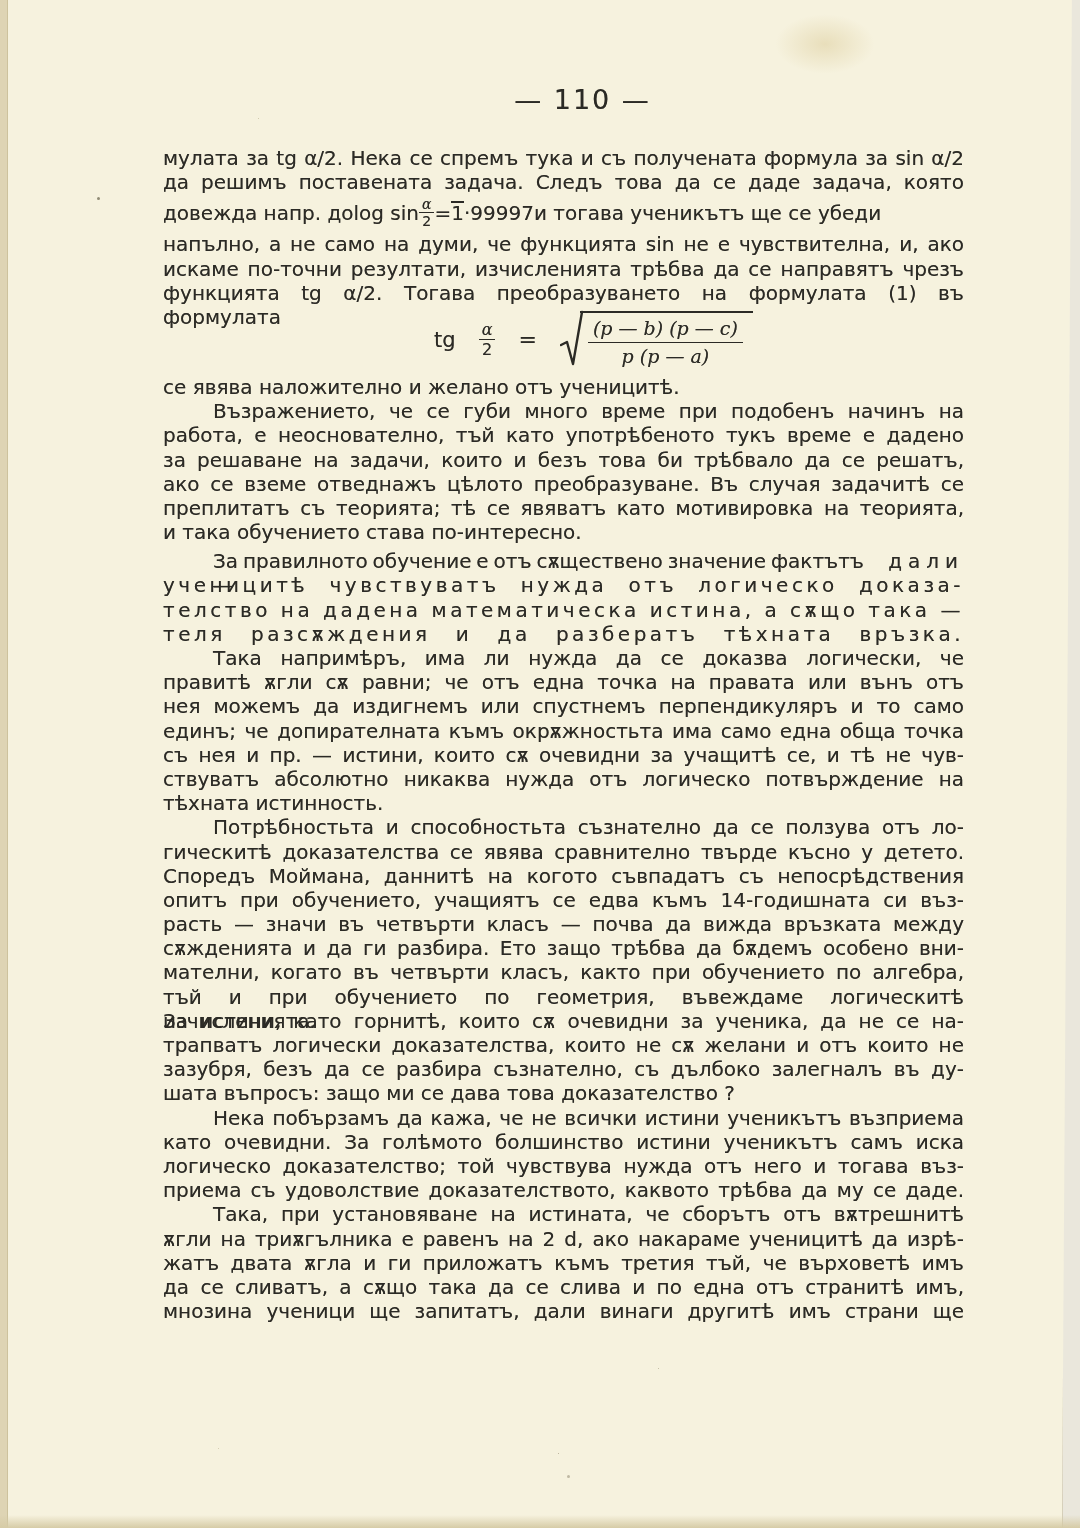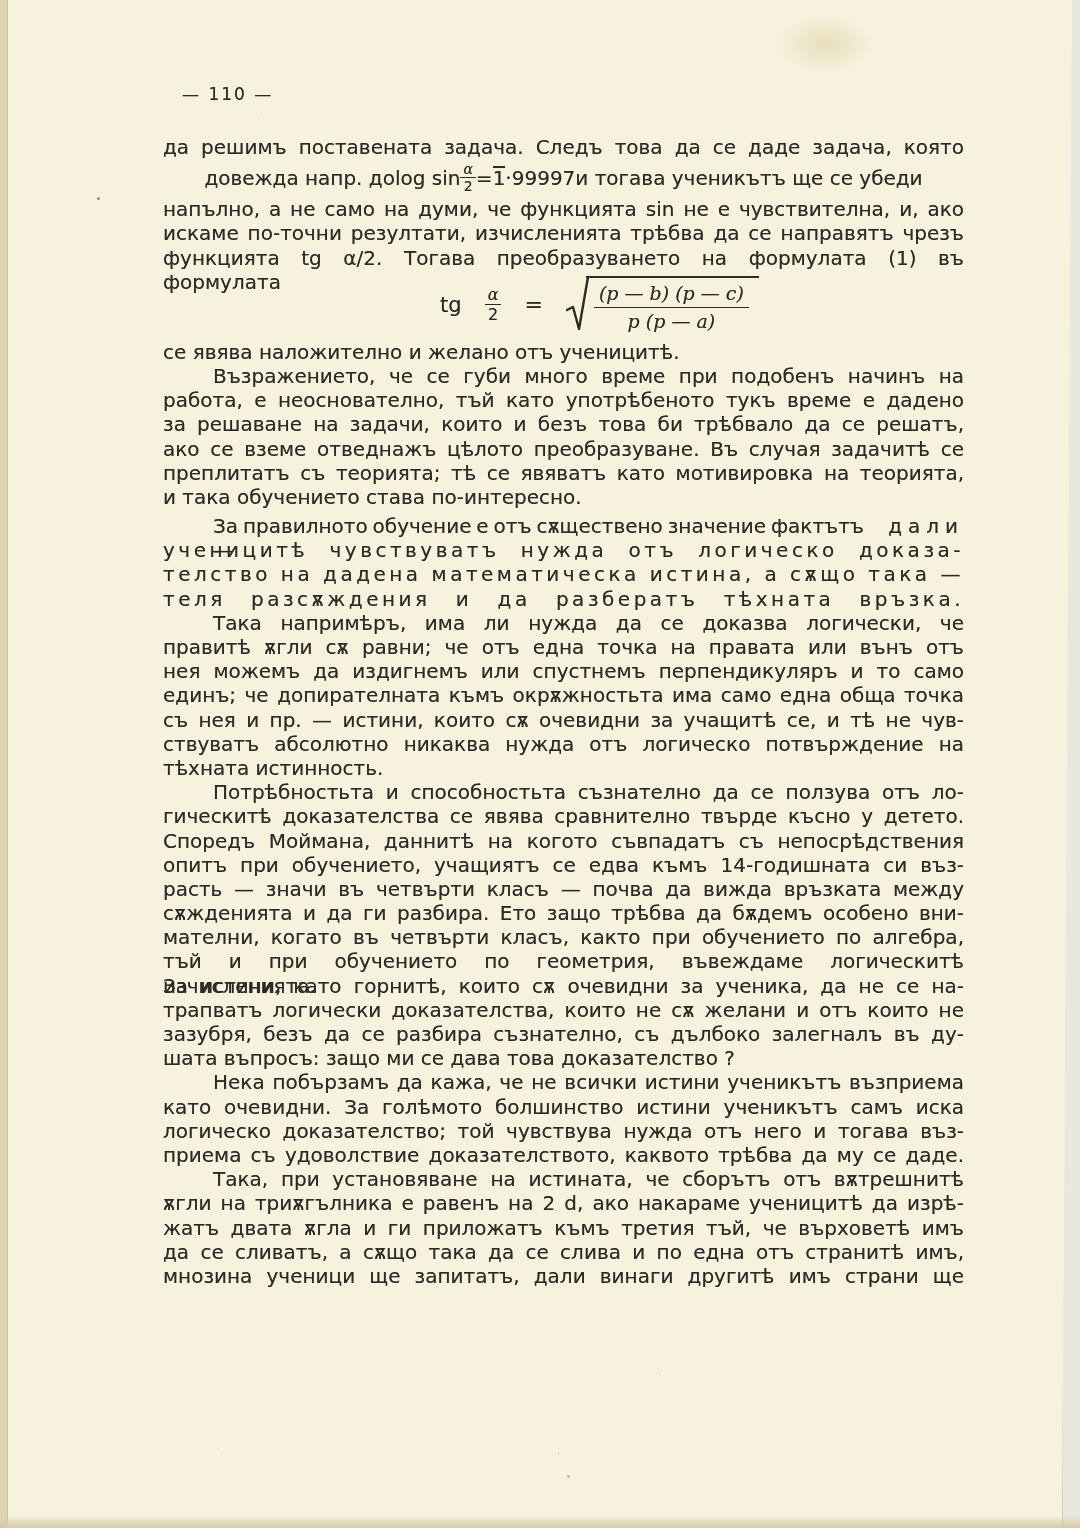--- a/index.html
+++ b/index.html
@@ -27,44 +27,44 @@
     background:rgba(90,84,62,.65);
     box-shadow:160px -80px 0 -1px rgba(150,140,100,.5),
       460px 1255px 0 -1px rgba(110,100,75,.55),
       120px 1250px 0 -1px rgba(150,140,100,.45),
       560px 1170px 0 -1px rgba(120,110,80,.5),
       470px 1278px 0 0 rgba(110,100,75,.4),
       860px 490px 0 -1px rgba(150,140,100,.45),
       250px 950px 0 -1px rgba(150,140,100,.4);}
   
   .col{position:absolute;left:163px;top:84px;width:801px;}
-  .pagenum{position:relative;left:19px;text-align:left;
-    font-size:17px;letter-spacing:2px;margin:0 0 31px 0;}
+  .pagenum{position:relative;left:19px;text-align:center;
+    font-size:27px;letter-spacing:2px;margin:0 0 31px 0;}
   .ln{font-size:20px;line-height:24.2px;height:24.2px;
     text-align:justify;text-align-last:justify;white-space:normal;}
   .nj{text-align:center;text-align-last:left;}
   .ind{text-indent:50px;}
   .sp{letter-spacing:3.5px;}
   .gap6{margin-top:5px;}
   
   .lead-line{display:flex;justify-content:center;align-items:baseline;
     font-size:20px;line-height:24.2px;height:24.2px;}
   .lead-line .lead{word-spacing:-1.5px;padding-left:50px;}
   .lead-line .emph{letter-spacing:6px;}
   
-  .fline{display:flex;justify-content:center;align-items:center;
+  .fline{display:flex;justify-content:flex-start;align-items:center;
     font-size:20px;height:31px;margin:3px 0 4px;}
   .fr{display:inline-block;vertical-align:middle;text-align:center;}
   .fr .n{display:block;border-bottom:1.6px solid currentColor;padding:0 3px 1px;}
   .fr .d{display:block;padding-top:1px;}
   .fr-sm{font-size:14px;line-height:1.05;}
   .it{font-family:"DejaVu Serif","Liberation Serif",serif;font-style:italic;}
   .bar-num{display:inline-block;border-top:2px solid currentColor;line-height:1.05;margin-top:-2px;}
   
-  .dformula{position:relative;left:36px;display:flex;justify-content:center;
+  .dformula{position:relative;left:30px;display:flex;justify-content:center;
     align-items:center;gap:23px;height:60px;margin:5px 0;}
   .dformula .tg{font-size:21px;}
   .fr-md{font-size:16px;line-height:1.1;}
   .dformula .eq{font-size:22px;}
   .sqrt{display:inline-flex;align-items:flex-start;}
   .sqrt svg{display:block;margin:-1px -4px 0 0;}
   .radicand{border-top:2.3px solid currentColor;padding:4px 10px 0 8px;}
   .fr-lg{font-size:19px;line-height:1.2;}
   .fr-lg .n{border-bottom:1.8px solid currentColor;padding:0 5px 2px;text-align:center;}
   .fr-lg .d{padding-top:2px;}
@@ -76,20 +76,21 @@
   <div class="edge-left"></div>
   <div class="edge-right"></div>
   <div class="edge-bottom"></div>
   <div class="stain"></div>
   <div class="specks"></div>
 
   <div class="col">
     <div class="pagenum">— 110 —</div>
 
     <div>
+      <div class="ln">мулата за tg α/2. Нека се спремъ тука и съ получената формула за sin α/2</div>
       <div class="ln">да решимъ поставената задача. Следъ това да се даде задача, която</div>
 
       <div class="fline">
         <span>довежда напр. до</span>
         <span>log sin</span>
         <span class="fr fr-sm">
           <span class="n it">α</span>
           <span class="d">2</span>
         </span>
         <span>=</span>

